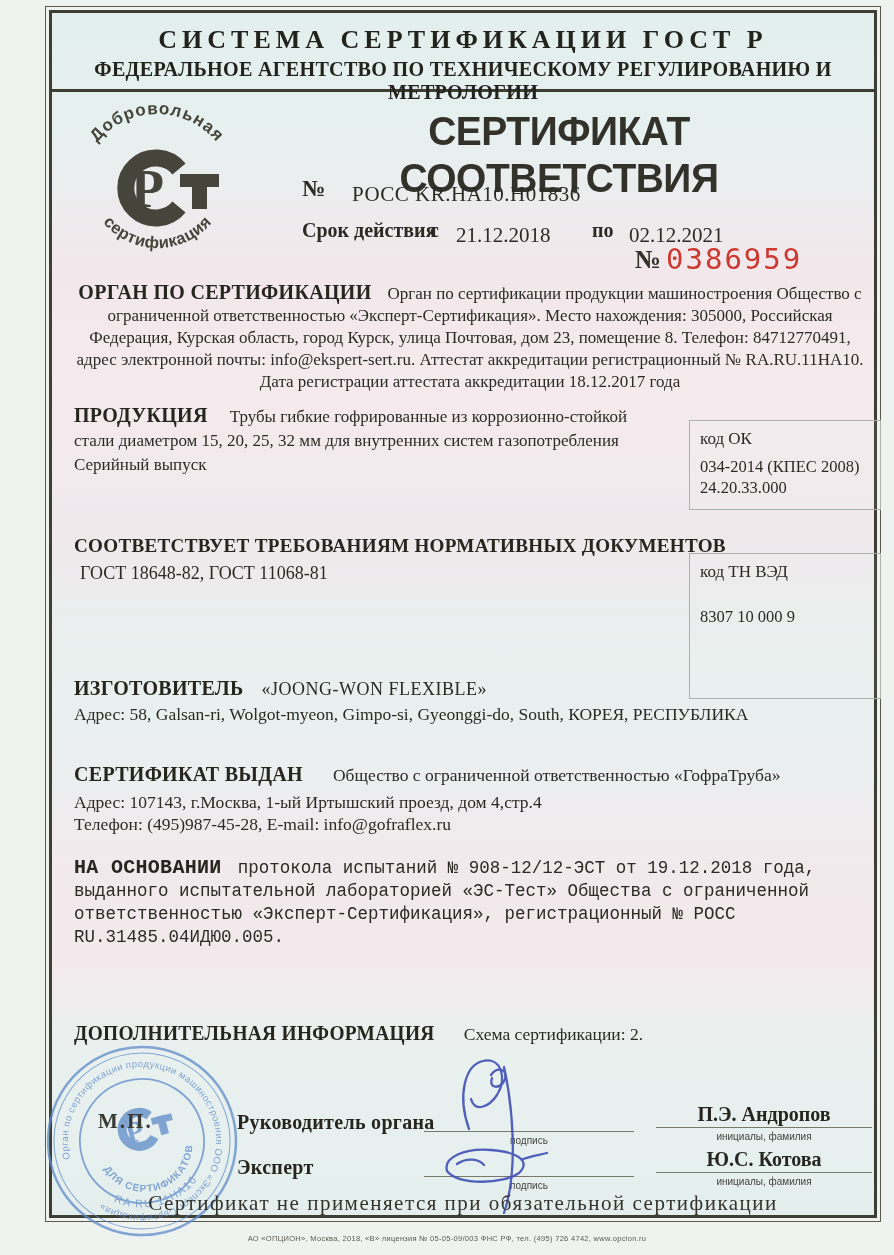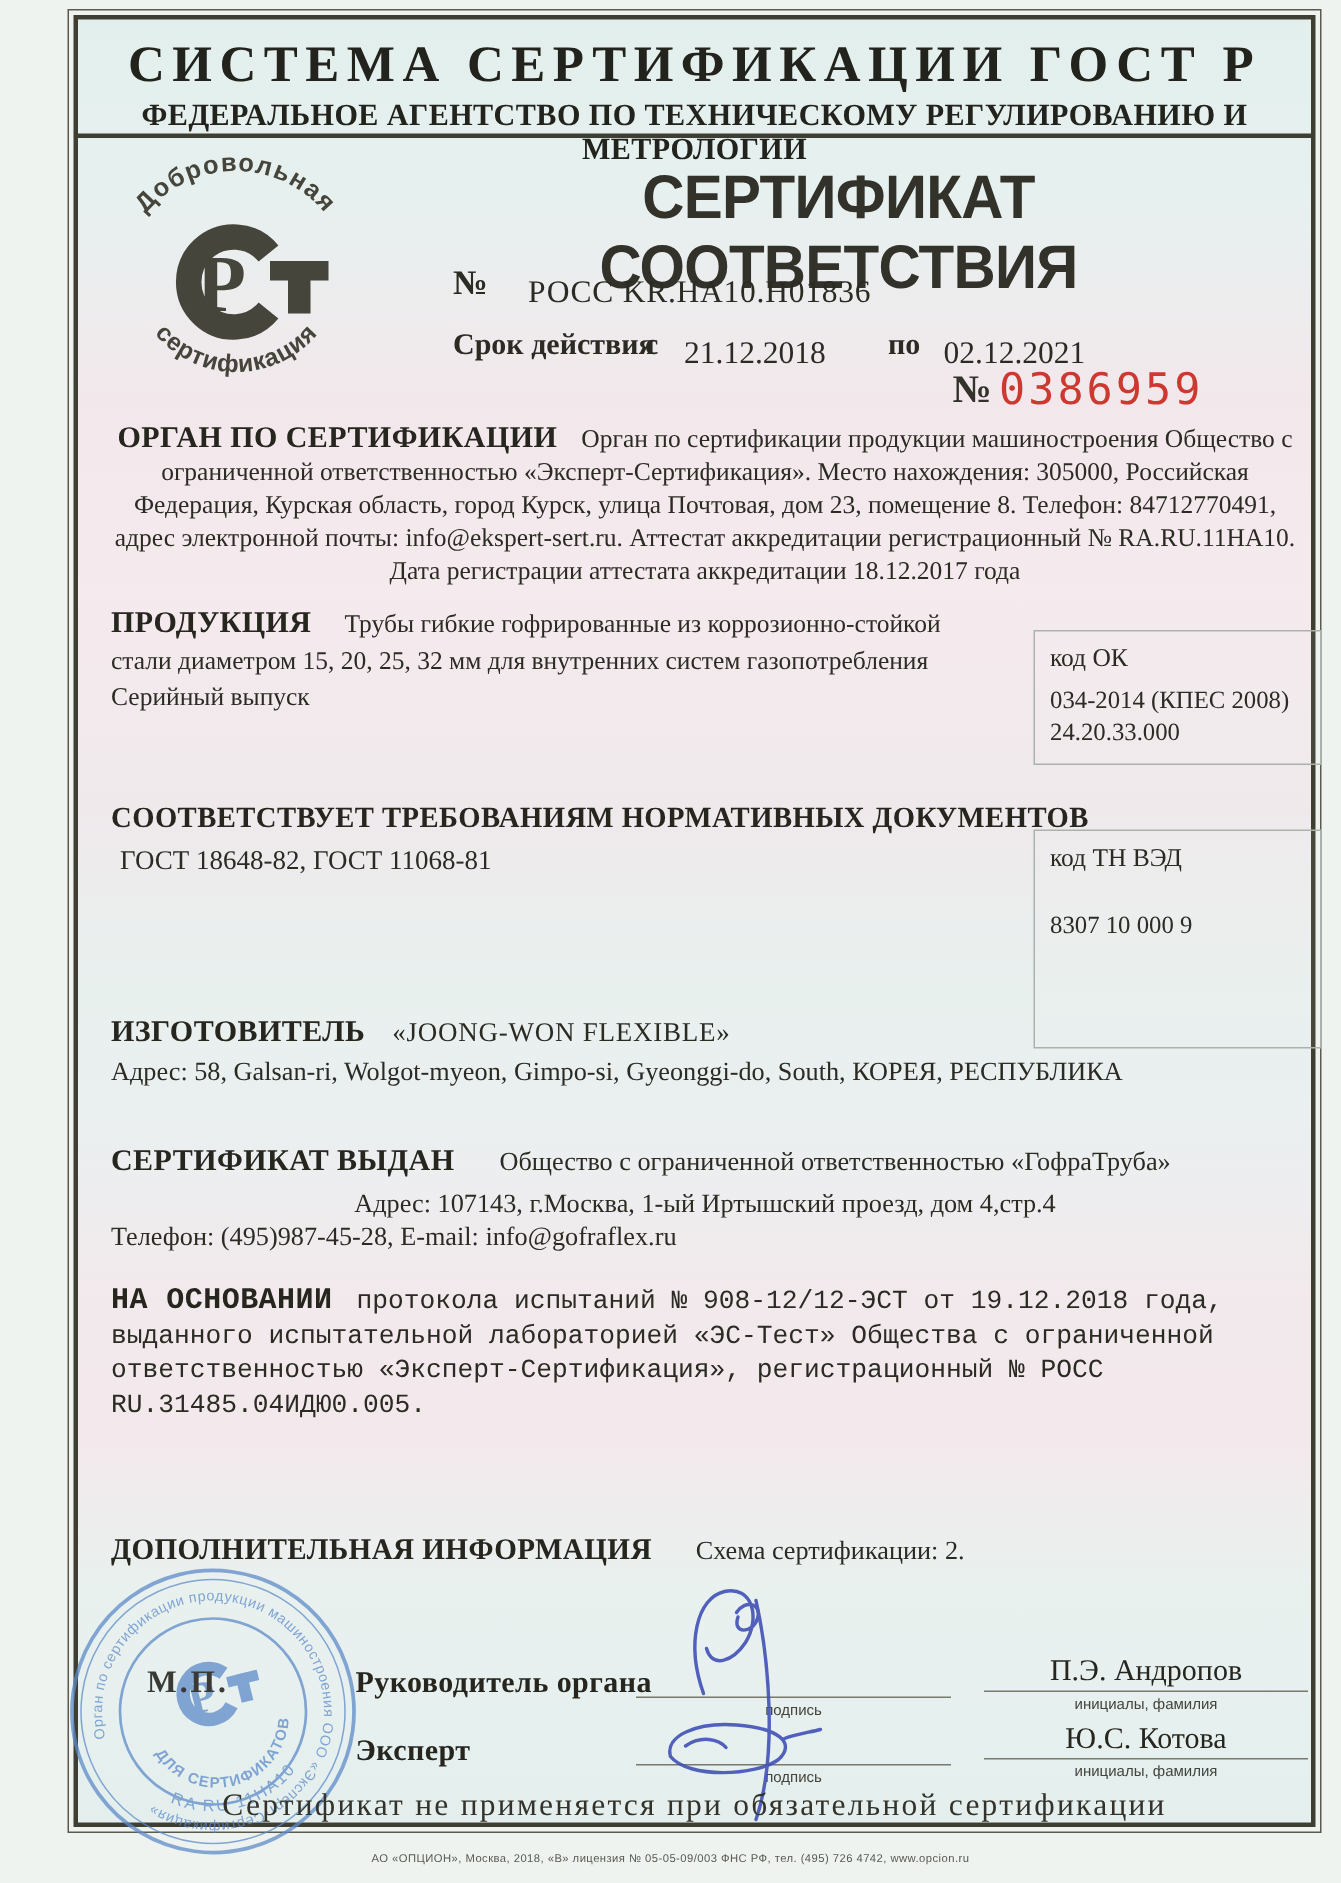--- a/index.html
+++ b/index.html
@@ -14,32 +14,32 @@
     border:1px solid #5a5a4e;background:transparent;
   }
   .inner{
     position:absolute;inset:3px;border:3px solid #3e3e33;
     background:linear-gradient(180deg,
       #e3efed 0%, #e6f1ef 9%, #f2e8ec 21%, #f5eaee 32%, #efe9ec 44%,
       #e8f0ee 54%, #ebeff0 62%, #f2e9ec 71%, #f3e9ec 79%, #e9f1ef 87%, #e4efed 100%);
   }
   .abs{position:absolute;}
   .hdr{left:0;right:0;top:0;height:76px;border-bottom:3px solid #3e3e33;text-align:center;}
-  .hdr-l1{margin-top:12px;font-size:34px;font-weight:bold;letter-spacing:5px;color:#23231d;}
+  .hdr-l1{margin-top:12px;font-size:26px;font-weight:bold;letter-spacing:5px;color:#23231d;}
   .hdr-l2{margin-top:3px;font-size:20.5px;font-weight:bold;letter-spacing:0.3px;color:#23231d;transform:scaleX(0.98);}
   .doc-title{left:200px;right:8px;top:95px;text-align:center;
     font-family:"Liberation Sans",sans-serif;font-weight:bold;font-size:41px;
     color:#32322b;transform:scaleX(0.95);letter-spacing:-0.5px;}
   .b{font-weight:bold;}
   .serif17{font-size:17px;}
   .heading{font-weight:bold;font-size:20px;color:#26261f;letter-spacing:0.3px;}
   .par{line-height:22px;font-size:17px;}
   .codebox{border:1px solid #a9b3ab;padding:8px 10px;font-size:17px;color:#2b2b24;background:rgba(255,255,255,0.05);}
   .codebox .cb-val{margin-top:7px;line-height:21px;font-size:16.5px;}
-  .sigline{border-bottom:1.5px solid #80807326;border-bottom:1.5px solid #79796d;height:24px;text-align:center;}
+  .sigline{border-bottom:1.5px solid #80807326;border-bottom:1.5px solid #79796d;height:24px;text-align:center;font-weight:bold;}
   .siglabel{text-align:center;font-family:"Liberation Sans",sans-serif;font-size:10px;color:#44443c;margin-top:3px;}
   .signame{font-size:20px;color:#26261f;}
   .footer-note{left:0;right:0;top:1178px;text-align:center;font-size:21px;letter-spacing:1.5px;color:#33332c;}
   .print-note{position:absolute;left:0;right:0;top:1234px;text-align:center;
     font-family:"Liberation Sans",sans-serif;font-size:7.5px;color:#5a5a52;letter-spacing:0.3px;}
   .redno{font-family:"DejaVu Sans Mono",monospace;font-size:29px;letter-spacing:2px;}
   .mp{font-size:21px;letter-spacing:2px;color:#3a3a35;font-weight:bold;}
 </style>
 </head>
 <body>
@@ -117,21 +117,21 @@
       <div style="line-height:25px;">
         <span class="heading" style="margin-right:18px;">ИЗГОТОВИТЕЛЬ</span><span style="font-size:18px;letter-spacing:0.5px;">«JOONG-WON FLEXIBLE»</span>
       </div>
       <div style="font-size:17.5px;line-height:25px;">Адрес: 58, Galsan-ri, Wolgot-myeon, Gimpo-si, Gyeonggi-do, South, КОРЕЯ, РЕСПУБЛИКА</div>
     </div>
 
     <div class="abs" style="left:22px;top:748px;width:792px;">
       <div style="line-height:26px;">
         <span class="heading" style="margin-right:30px;">СЕРТИФИКАТ ВЫДАН</span><span style="font-size:17.5px;">Общество с ограниченной ответственностью «ГофраТруба»</span>
       </div>
-      <div style="font-size:17.5px;line-height:22px;margin-top:2px;text-align:center;">Адрес: 107143, г.Москва, 1-ый Иртышский проезд, дом 4,стр.4</div>
+      <div style="font-size:17.5px;line-height:22px;margin-top:2px;">Адрес: 107143, г.Москва, 1-ый Иртышский проезд, дом 4,стр.4</div>
       <div style="font-size:17.5px;line-height:22px;">Телефон: (495)987-45-28, E-mail: info@gofraflex.ru</div>
     </div>
 
     <div class="abs" style="left:22px;top:843px;width:792px;line-height:23px;font-size:17.5px;font-family:Liberation Mono, monospace;">
       <span class="heading" style="margin-right:16px;">НА ОСНОВАНИИ</span><span>протокола испытаний № 908-12/12-ЭСТ от 19.12.2018 года, выданного испытательной лабораторией «ЭС-Тест» Общества с ограниченной ответственностью «Эксперт-Сертификация», регистрационный № РОСС RU.31485.04ИДЮ0.005.</span>
     </div>
 
     <div class="abs" style="left:22px;top:1008px;width:792px;line-height:24px;">
       <span class="heading" style="margin-right:18px;transform:scaleX(0.97);display:inline-block;transform-origin:left;">ДОПОЛНИТЕЛЬНАЯ ИНФОРМАЦИЯ</span><span style="font-size:17.5px;">Схема сертификации: 2.</span>
     </div>

